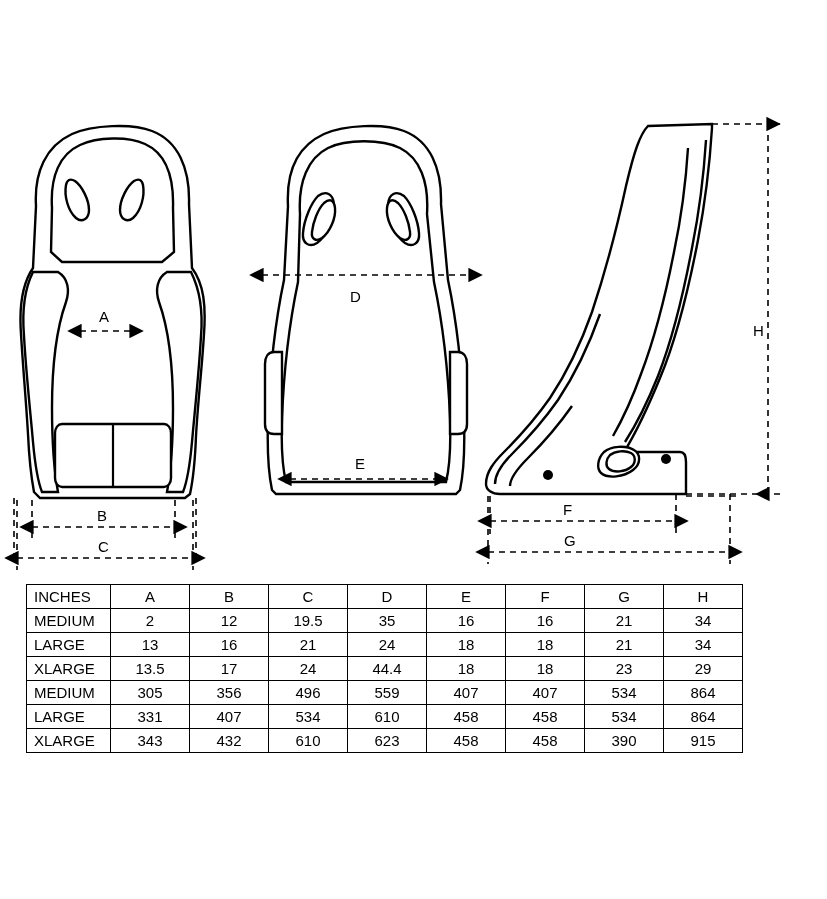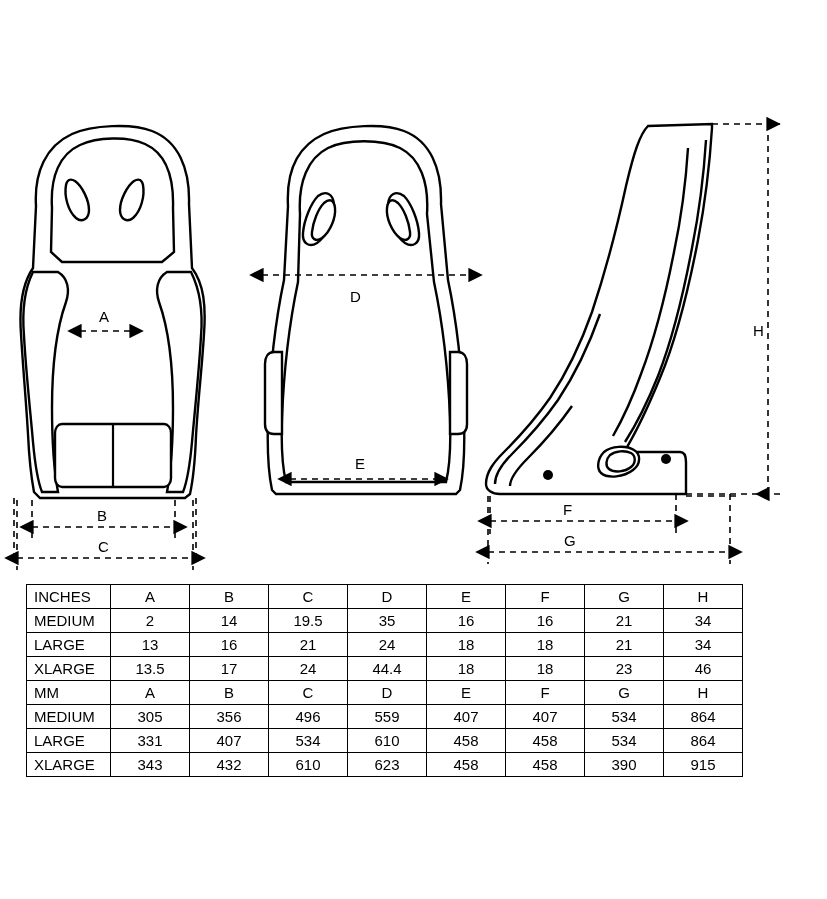--- a/index.html
+++ b/index.html
@@ -227,21 +227,21 @@
         <td>C</td>
         <td>D</td>
         <td>E</td>
         <td>F</td>
         <td>G</td>
         <td>H</td>
       </tr>
       <tr>
         <td class="rowhead">MEDIUM</td>
         <td>2</td>
-        <td>14</td>
+        <td>12</td>
         <td>19.5</td>
         <td>35</td>
         <td>16</td>
         <td>16</td>
         <td>21</td>
         <td>34</td>
       </tr>
       <tr>
         <td class="rowhead">LARGE</td>
         <td>13</td>
@@ -255,32 +255,21 @@
       </tr>
       <tr>
         <td class="rowhead">XLARGE</td>
         <td>13.5</td>
         <td>17</td>
         <td>24</td>
         <td>44.4</td>
         <td>18</td>
         <td>18</td>
         <td>23</td>
-        <td>46</td>
-      </tr>
-      <tr>
-        <td class="rowhead">MM</td>
-        <td>A</td>
-        <td>B</td>
-        <td>C</td>
-        <td>D</td>
-        <td>E</td>
-        <td>F</td>
-        <td>G</td>
-        <td>H</td>
+        <td>29</td>
       </tr>
       <tr>
         <td class="rowhead">MEDIUM</td>
         <td>305</td>
         <td>356</td>
         <td>496</td>
         <td>559</td>
         <td>407</td>
         <td>407</td>
         <td>534</td>

